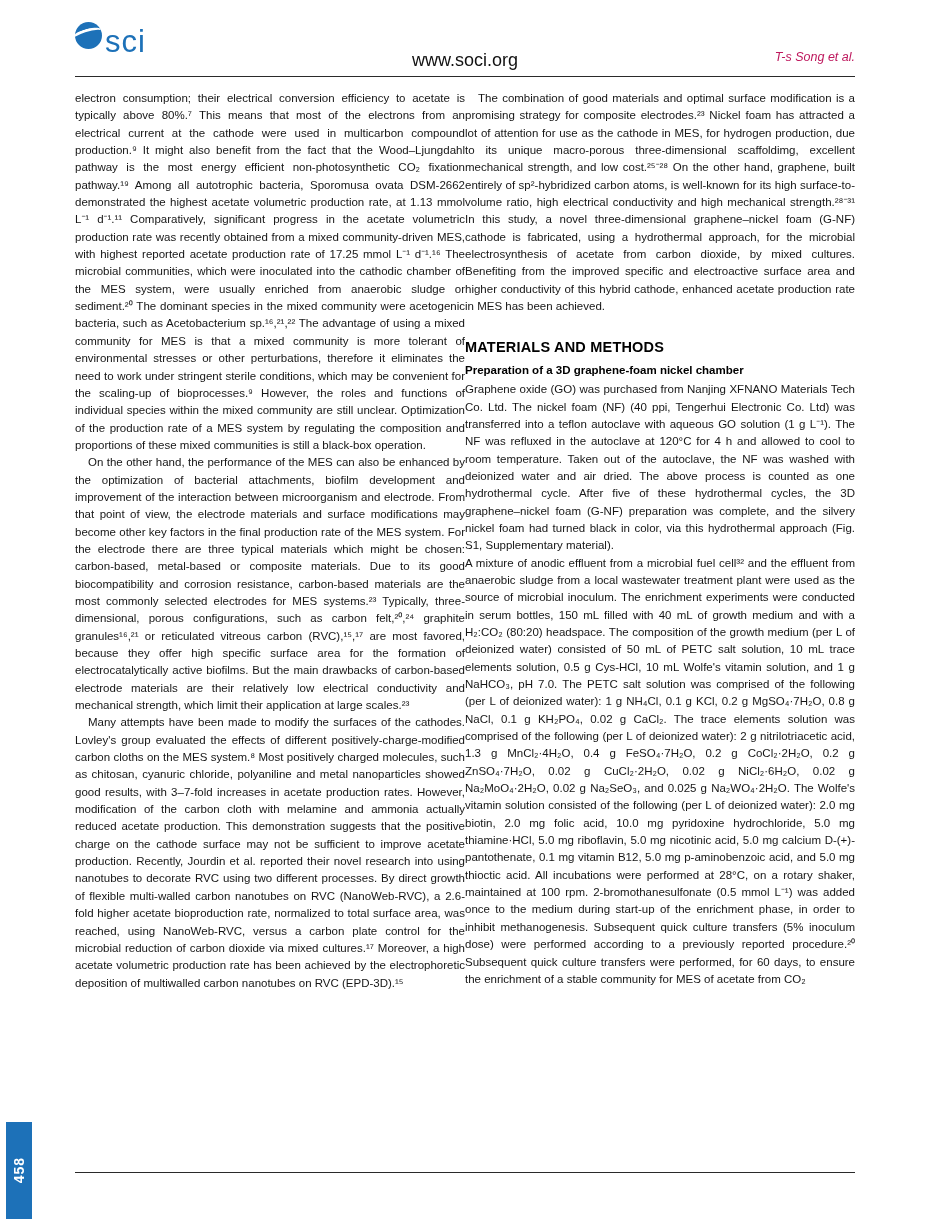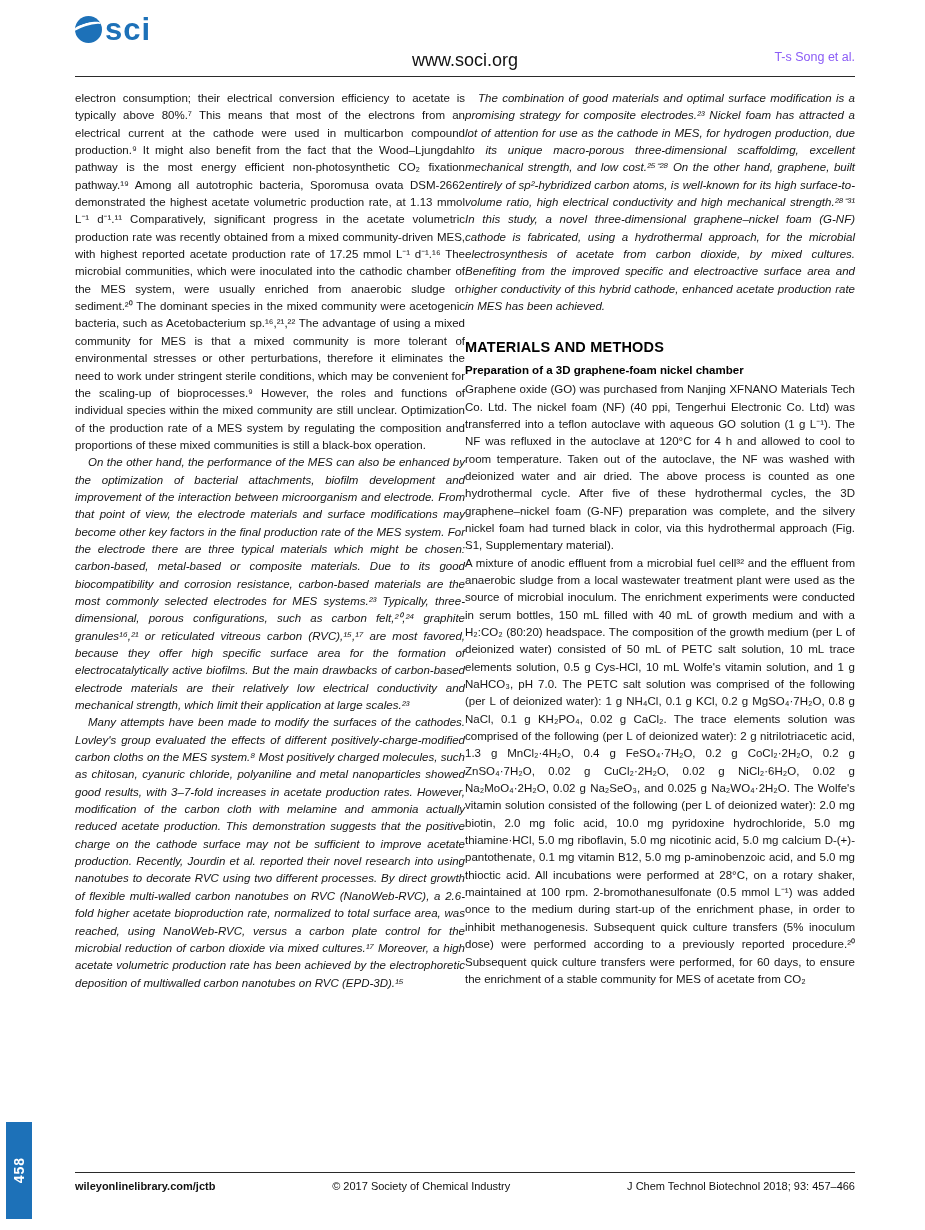--- a/index.html
+++ b/index.html
@@ -14,34 +14,34 @@
     overflow:hidden;
   }
   
   .header { position:absolute; top:14px; left:75px; right:70px; height:60px; }
   .logo { position:absolute; left:0; top:2px; display:flex; align-items:center; }
   .globe { position:relative; width:27px; height:27px; border-radius:50%;
            background:#1d71b8; overflow:hidden; }
   .globe::after { content:""; position:absolute; left:-6px; top:7px;
            width:36px; height:14px; border-radius:50%;
            border-top:3px solid #ffffff; transform:rotate(-18deg); }
-  .logo-text { color:#1d71b8; font-weight:bold; font-size:31px; line-height:27px;
-           letter-spacing:1px; margin-left:3px; }
+  .logo-text { color:#1d71b8; font-weight:normal; font-size:31px; line-height:27px;
+           letter-spacing:1px; margin-left:3px;margin-top:12px; }
   .site { position:absolute; left:0; right:0; top:36px; text-align:center;
            font-size:18px; color:#111; }
-  .authors { position:absolute; right:0; top:36px; font-size:12.5px; color:#8b5cf6; }
+  .authors { position:absolute; right:0; top:36px; font-size:12.5px; color:#be185d;font-style:italic; }
   .rule { position:absolute; left:75px; right:70px; border-top:1.2px solid #2a2a2a; }
   .top-rule { top:76px; }
   
   .columns { position:absolute; top:90px; left:75px; right:70px;
              display:flex; }
   .col { flex:1 1 0; width:375px; text-align:justify;
          font-size:11.5px; line-height:17.35px; color:#151515; }
   .para { margin:0; }
-  .para.indent { text-indent:13px;font-style:italic; }
+  .para.indent { text-indent:13px; }
   .col h2 { font-size:14.5px; font-weight:bold; text-align:left;
             margin:24px 0 5px 0; letter-spacing:0.2px; color:#000; }
   .col h3 { font-size:11.5px; font-weight:bold; text-align:left;
             margin:0 0 2px 0; color:#000; }
   .col h3.spaced { margin-top:17px; }
   
   .page-tab { position:absolute; left:6px; top:1122px; width:26px; height:97px;
               background:#1d71b8; color:#ffffff; display:flex;
               align-items:center; justify-content:center; }
   .page-tab span { writing-mode:vertical-rl; transform:rotate(180deg);
@@ -83,19 +83,14 @@
       <p class="para">Graphene oxide (GO) was purchased from Nanjing XFNANO Materials Tech Co. Ltd. The nickel foam (NF) (40 ppi, Tengerhui Electronic Co. Ltd) was transferred into a teflon autoclave with aqueous GO solution (1 g L⁻¹). The NF was refluxed in the autoclave at 120°C for 4 h and allowed to cool to room temperature. Taken out of the autoclave, the NF was washed with deionized water and air dried. The above process is counted as one hydrothermal cycle. After five of these hydrothermal cycles, the 3D graphene–nickel foam (G-NF) preparation was complete, and the silvery nickel foam had turned black in color, via this hydrothermal approach (Fig. S1, Supplementary material).</p>
       <p class="para">A mixture of anodic effluent from a microbial fuel cell³² and the effluent from anaerobic sludge from a local wastewater treatment plant were used as the source of microbial inoculum. The enrichment experiments were conducted in serum bottles, 150 mL filled with 40 mL of growth medium and with a H₂:CO₂ (80:20) headspace. The composition of the growth medium (per L of deionized water) consisted of 50 mL of PETC salt solution, 10 mL trace elements solution, 0.5 g Cys-HCl, 10 mL Wolfe's vitamin solution, and 1 g NaHCO₃, pH 7.0. The PETC salt solution was comprised of the following (per L of deionized water): 1 g NH₄Cl, 0.1 g KCl, 0.2 g MgSO₄·7H₂O, 0.8 g NaCl, 0.1 g KH₂PO₄, 0.02 g CaCl₂. The trace elements solution was comprised of the following (per L of deionized water): 2 g nitrilotriacetic acid, 1.3 g MnCl₂·4H₂O, 0.4 g FeSO₄·7H₂O, 0.2 g CoCl₂·2H₂O, 0.2 g ZnSO₄·7H₂O, 0.02 g CuCl₂·2H₂O, 0.02 g NiCl₂·6H₂O, 0.02 g Na₂MoO₄·2H₂O, 0.02 g Na₂SeO₃, and 0.025 g Na₂WO₄·2H₂O. The Wolfe's vitamin solution consisted of the following (per L of deionized water): 2.0 mg biotin, 2.0 mg folic acid, 10.0 mg pyridoxine hydrochloride, 5.0 mg thiamine·HCl, 5.0 mg riboflavin, 5.0 mg nicotinic acid, 5.0 mg calcium D-(+)-pantothenate, 0.1 mg vitamin B12, 5.0 mg p-aminobenzoic acid, and 5.0 mg thioctic acid. All incubations were performed at 28°C, on a rotary shaker, maintained at 100 rpm. 2-bromothanesulfonate (0.5 mmol L⁻¹) was added once to the medium during start-up of the enrichment phase, in order to inhibit methanogenesis. Subsequent quick culture transfers (5% inoculum dose) were performed according to a previously reported procedure.²⁰ Subsequent quick culture transfers were performed, for 60 days, to ensure the enrichment of a stable community for MES of acetate from CO₂</p>
     </div>
   </div>
 
   <div class="page-tab">
     <span>458</span>
   </div>
 
   <div class="rule footer-rule"></div>
-  <div class="footer-row">
-    <span class="f-left">wileyonlinelibrary.com/jctb</span>
-    <span class="f-center">© 2017 Society of Chemical Industry</span>
-    <span class="f-right">J Chem Technol Biotechnol 2018; 93: 457–466</span>
-  </div>
 
 </div>
 
 </body></html>

